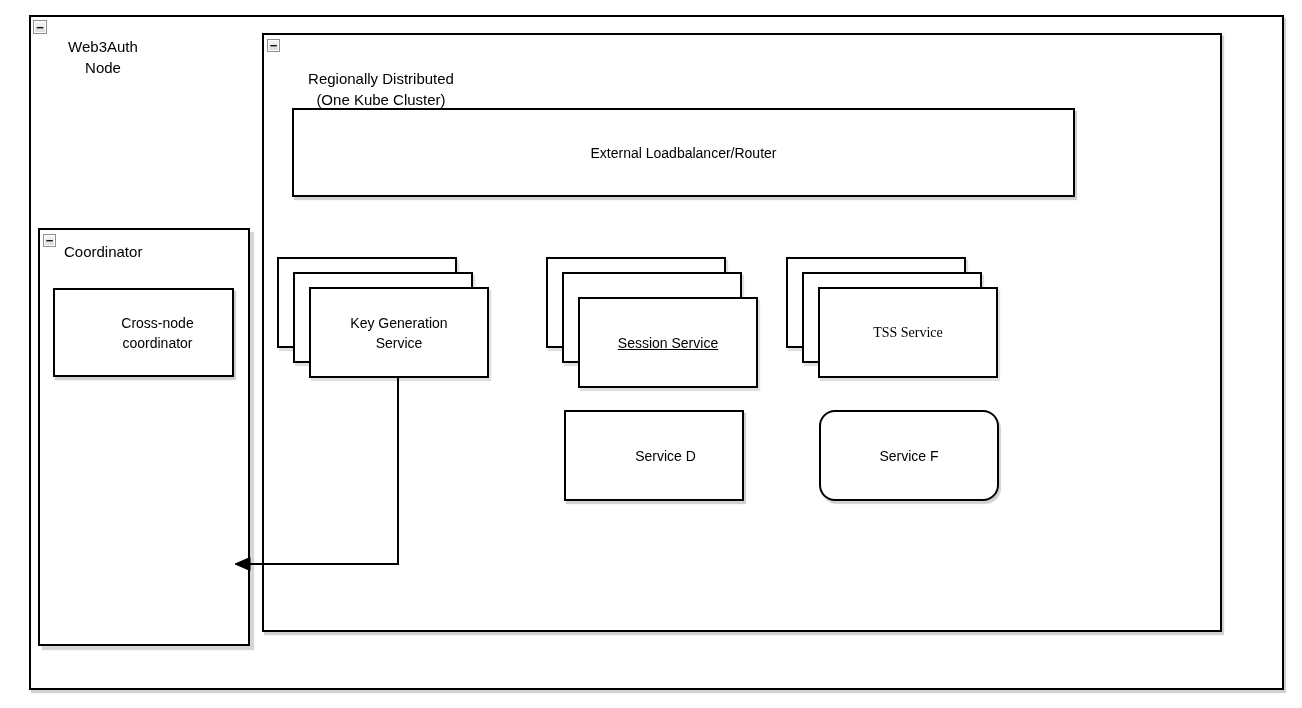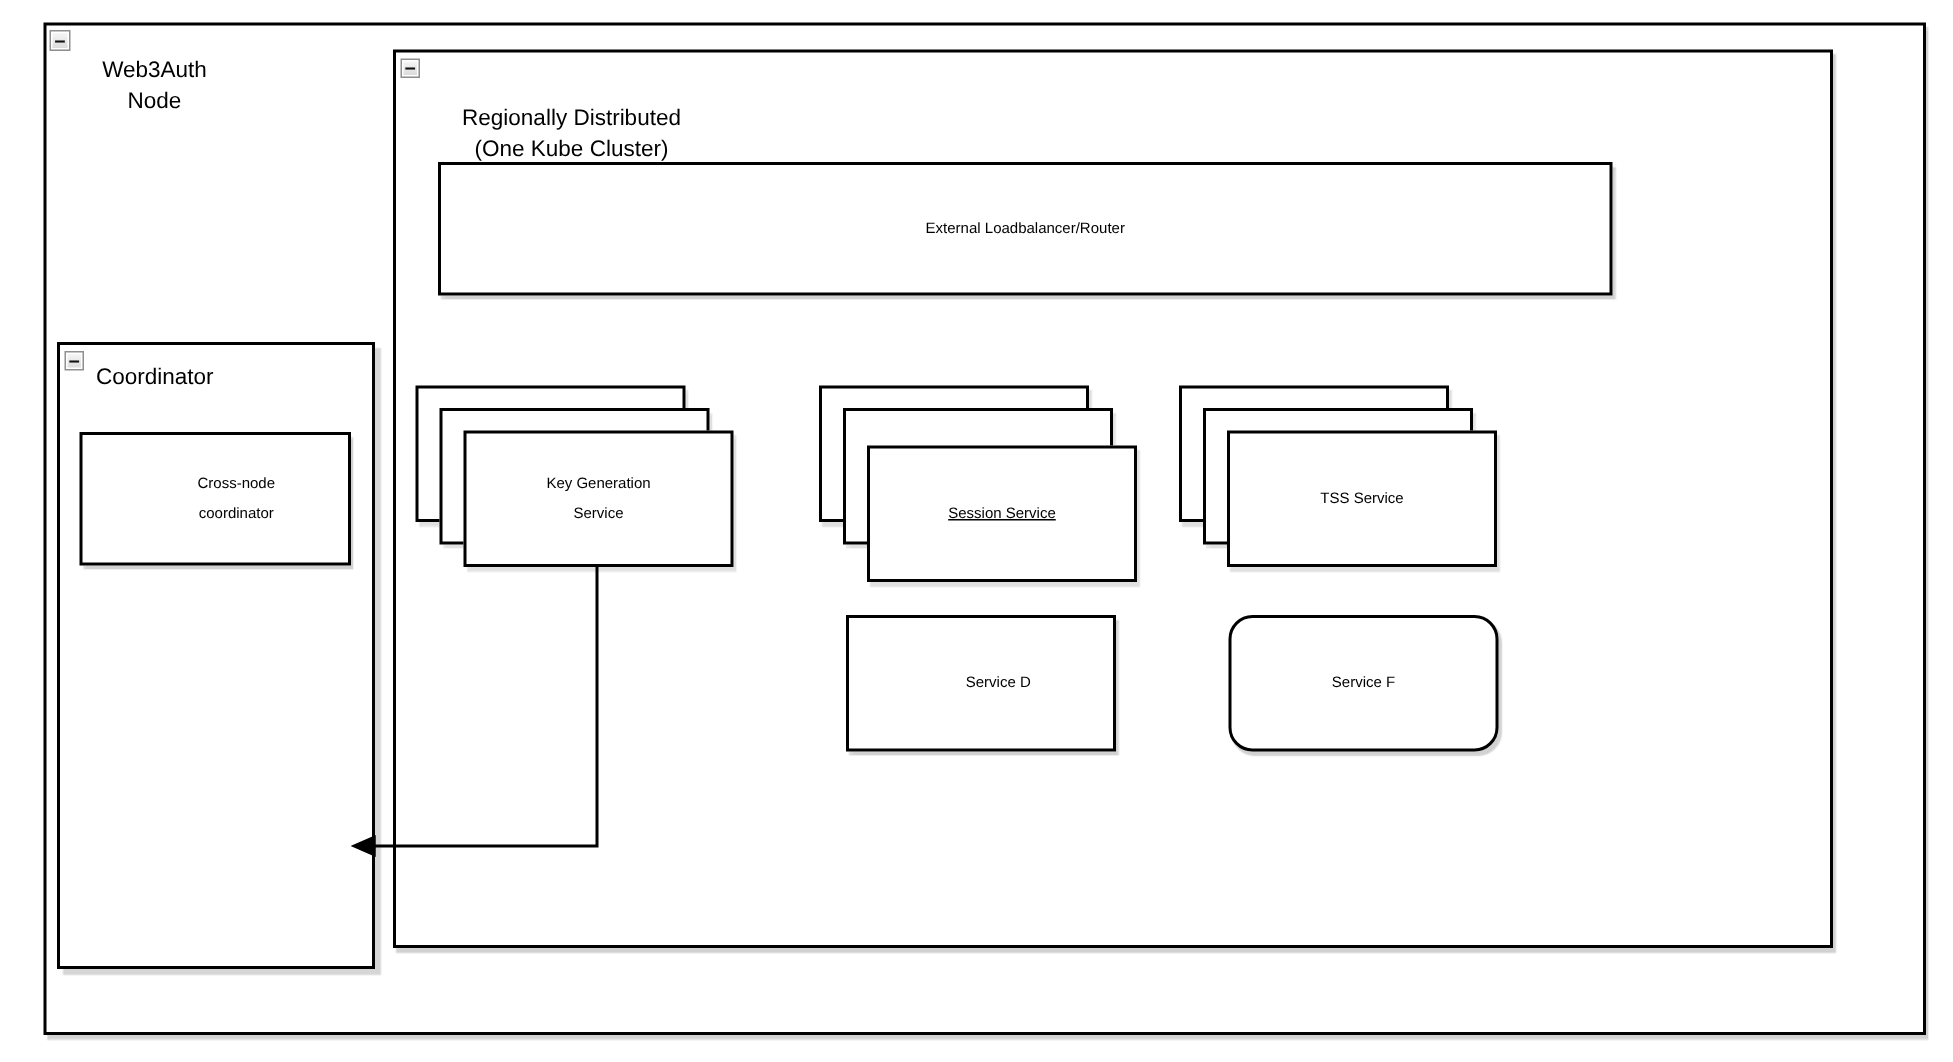--- a/index.html
+++ b/index.html
@@ -22,21 +22,21 @@
   }
 
   .node-label {
     display: flex;
     align-items: center;
     justify-content: center;
     width: 100%;
     height: 100%;
     text-align: center;
     white-space: pre-line;
-    font-size: 10px;
+    font-size: 14px;
     line-height: 20px;
   }
 
   .container-label {
     position: absolute;
     font-size: 15px;
     line-height: 21px;
     white-space: pre-line;
     text-align: center;
   }
@@ -107,21 +107,21 @@
   </div>
 
   <div class="stack" style="left:546px; top:257px; width:212px; height:122px;">
     <div class="stack-box" style="left:0; top:0;"></div>
     <div class="stack-box" style="left:16px; top:15px;"></div>
     <div class="stack-box" style="left:32px; top:40px;text-decoration:underline;">
       <div class="node-label">Session Service</div>
     </div>
   </div>
 
-  <div class="stack" style="left:786px; top:257px; width:212px; height:122px;">
+  <div class="stack" style="left:786px; top:257px; width:212px; height:122px;font-family:Liberation Serif, serif;">
     <div class="stack-box" style="left:0; top:0;"></div>
     <div class="stack-box" style="left:16px; top:15px;"></div>
     <div class="stack-box" style="left:32px; top:30px;">
       <div class="node-label">TSS Service</div>
     </div>
   </div>
 
   <div class="shape" style="left:564px; top:410px; width:180px; height:91px;padding-left:23px;">
     <div class="node-label">Service D</div>
   </div>

